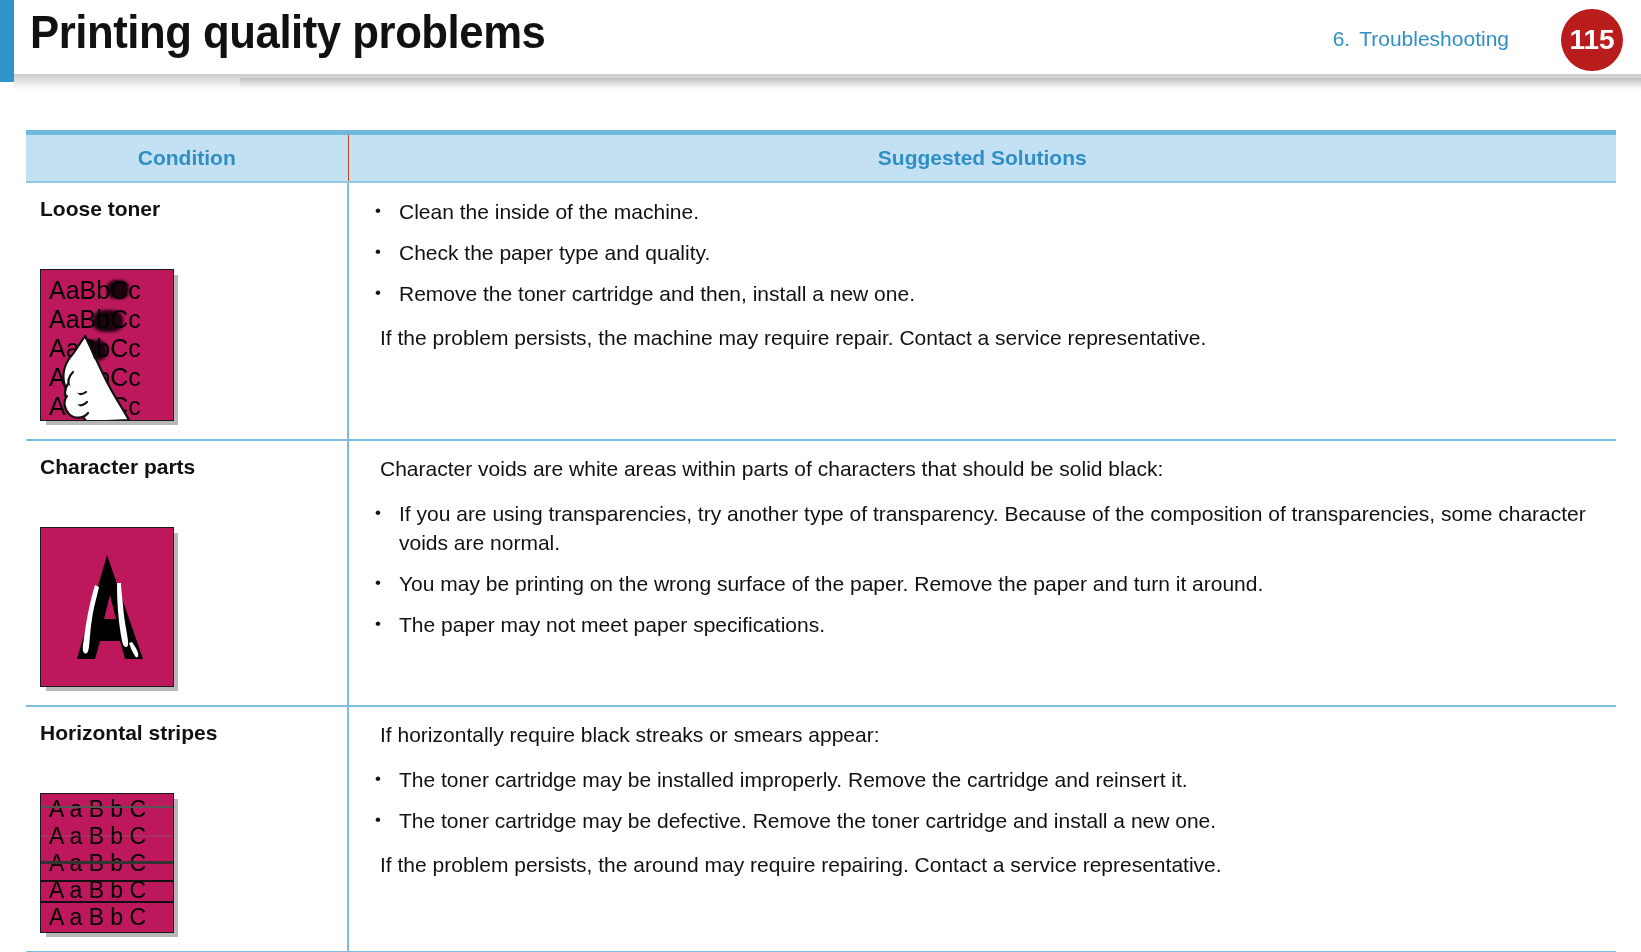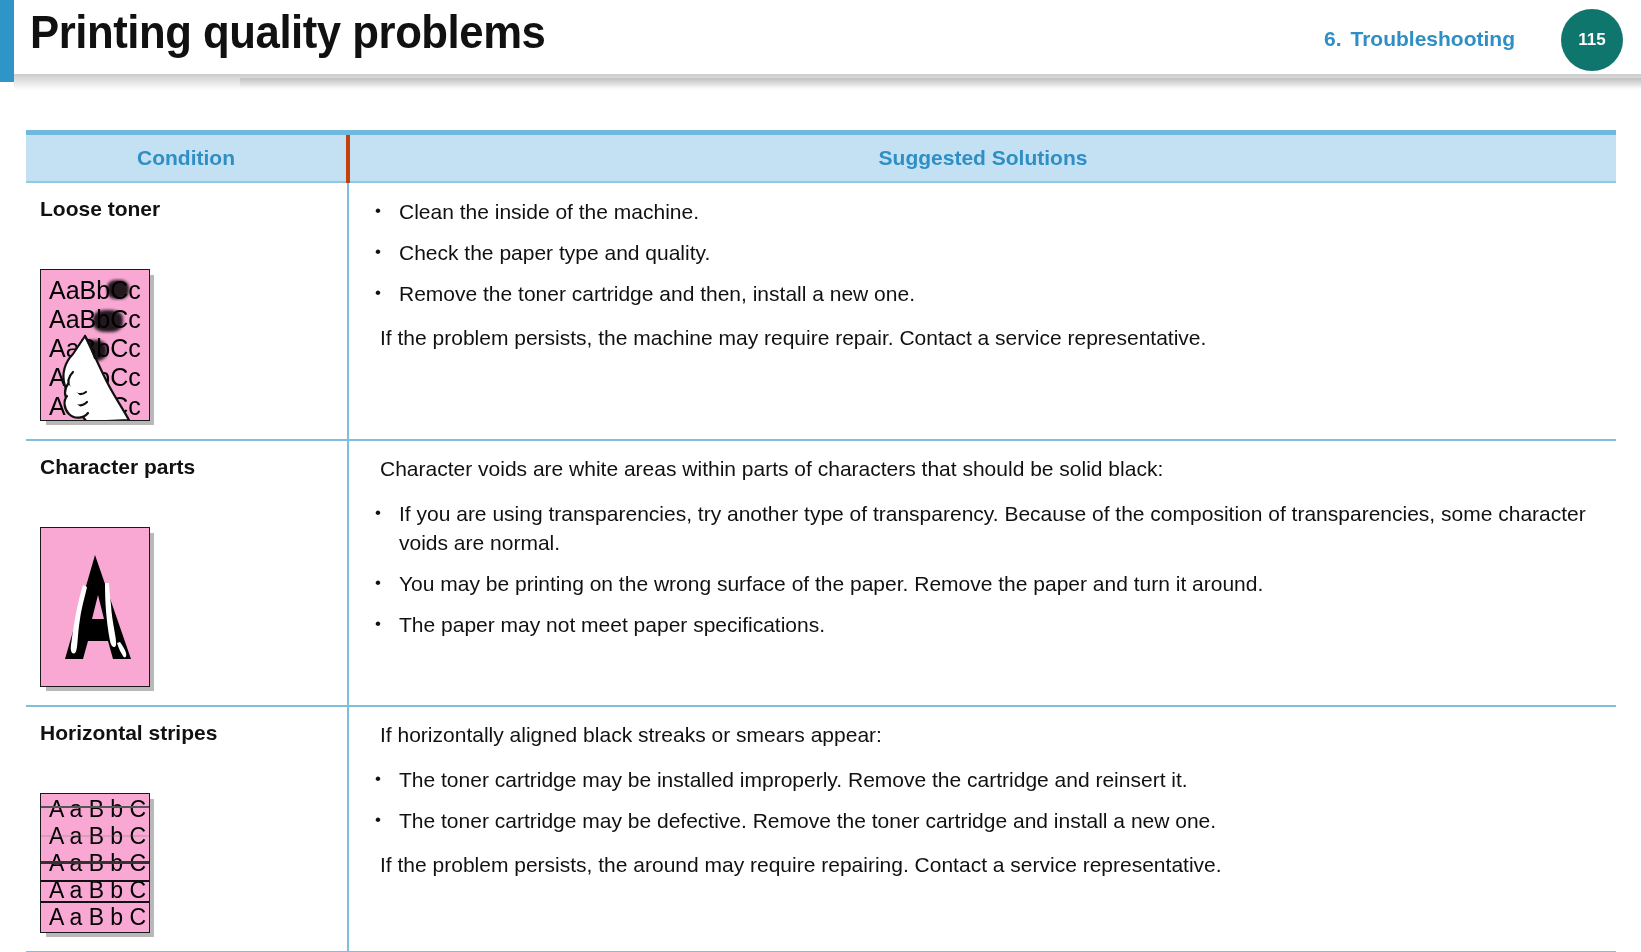--- a/index.html
+++ b/index.html
@@ -44,39 +44,39 @@
     color: #111111;
     letter-spacing: -0.5px;
     white-space: nowrap;
     font-family: "Liberation Sans", sans-serif;
     transform: scaleX(0.93);
     transform-origin: left top;
   }
 
   .chapter-label {
     position: absolute;
-    right: 126px;
+    right: 132px;
     top: 27px;
     font-size: 21px;
-    font-weight: bold;
+    font-weight: normal;
     color: #2f8fc4;
     white-space: nowrap;
   }
   .chapter-label .chap-num { margin-right: 9px; }
 
   .page-badge {
     position: absolute;
     right: 18px;
     top: 9px;
     width: 62px;
     height: 62px;
     border-radius: 50%;
-    background: #0f766e;
+    background: #b91c1c;
     color: #ffffff;
-    font-size: 17px;
+    font-size: 28px;
     font-weight: bold;
     display: flex;
     align-items: center;
     justify-content: center;
   }
 
   .header-shadow {
     position: absolute;
     left: 14px;
     right: 0;
@@ -118,21 +118,21 @@
   thead th {
     background: #c3e1f2;
     color: #2f8fc4;
     font-size: 21px;
     font-weight: bold;
     height: 47px;
     vertical-align: middle;
     text-align: center;
     border-bottom: 2px solid #8fc9e4;
   }
-  thead th.th-cond { border-right: 4px solid #c2410c; }
+  thead th.th-cond { border-right: 1px solid #c2410c; }
 
   tbody td {
     vertical-align: top;
     border-bottom: 2px solid #7ebfe0;
     padding: 0;
   }
   tbody td.cell-cond {
     border-right: 2px solid #7ebfe0;
     padding: 14px 10px 18px 14px;
   }
@@ -144,22 +144,22 @@
     font-size: 21px;
     font-weight: bold;
     color: #111;
     margin-bottom: 18px;
     white-space: nowrap;
   }
 
   
   .swatch {
     position: relative;
-    width: 110px;
-    background: #f9a8d4;
+    width: 134px;
+    background: #be185d;
     border: 1.5px solid #1a1a1a;
     box-shadow: 5px 5px 0 -1px #b8b8b8;
     overflow: hidden;
     margin-top: 48px;
   }
   .swatch.sw-loose  { height: 152px; }
   .swatch.sw-voids  { height: 160px; }
   .swatch.sw-stripe { height: 140px; }
 
   .sw-lines {
@@ -360,21 +360,21 @@
                   <span class="streak st5"></span>
                 </div>
                 <div class="stripe-line-wrap">
                   <div class="sw-line" style="font-size:23px;line-height:27px;">A a B b C</div>
                 </div>
               </div>
             </div>
           </td>
 
           <td class="cell-sol">
-            <p class="sol-para">If horizontally aligned black streaks or smears appear:</p>
+            <p class="sol-para">If horizontally require black streaks or smears appear:</p>
             <ul class="sol-list">
               <li>The toner cartridge may be installed improperly. Remove the cartridge and reinsert it.</li>
               <li>The toner cartridge may be defective. Remove the toner cartridge and install a new one.</li>
             </ul>
             <p class="sol-para gap-after-list">If the problem persists, the around may require repairing. Contact a service representative.</p>
           </td>
         </tr>
 
       </tbody>
     </table>

